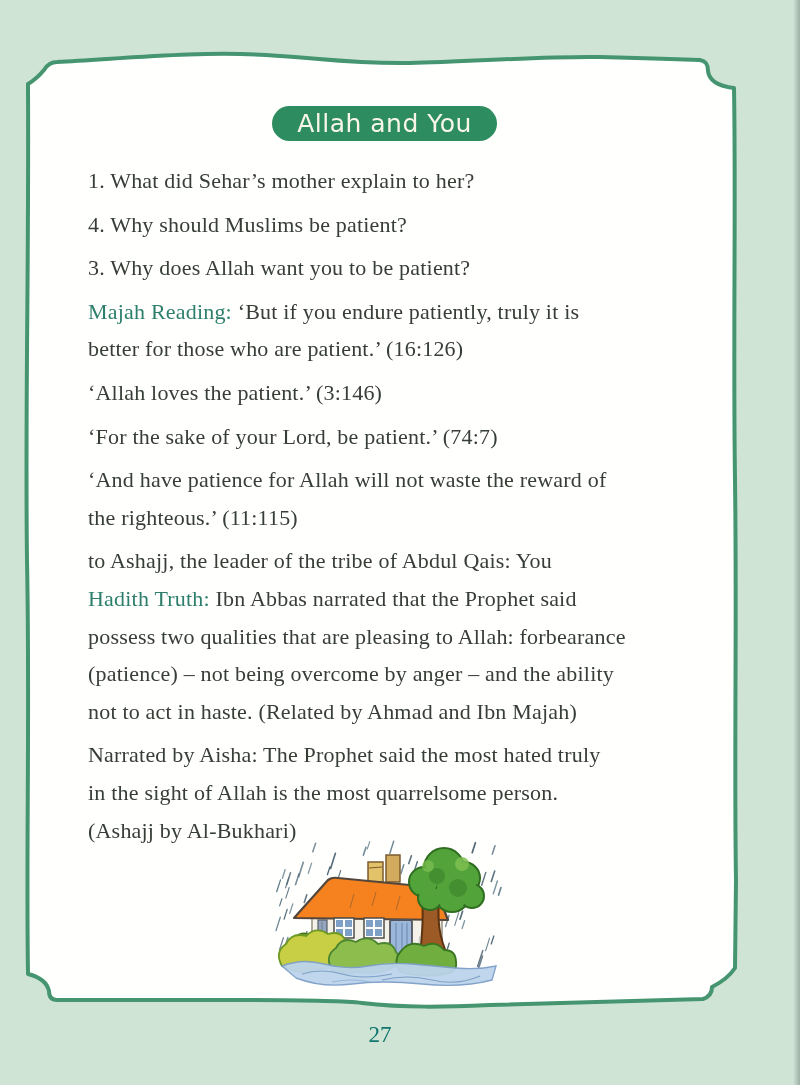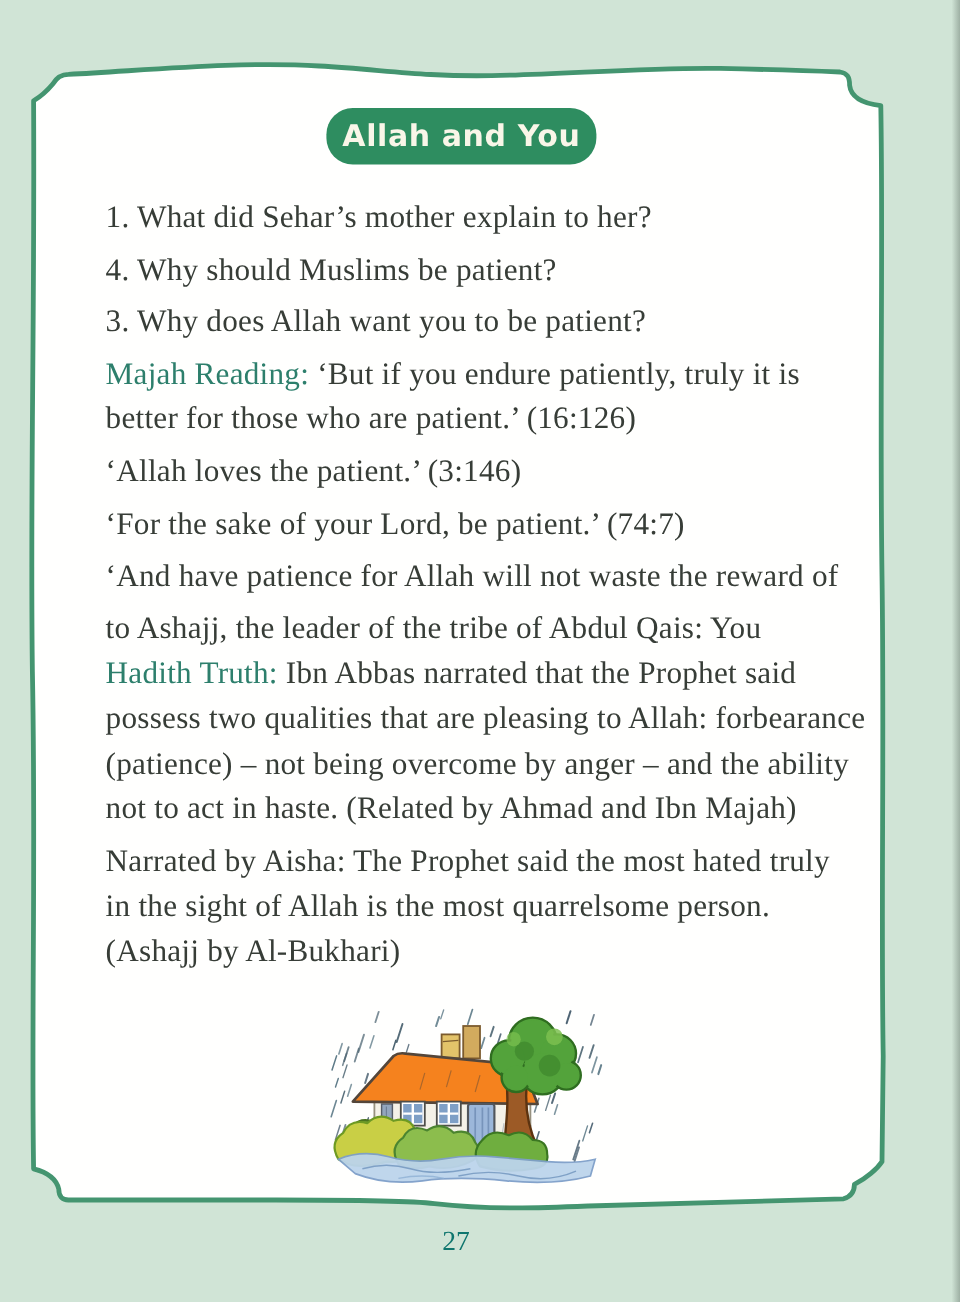--- a/index.html
+++ b/index.html
@@ -8,30 +8,30 @@
     background:var(--bg,#d0e4d6);
     font-family:"Liberation Serif", serif;
   }
   .frame-svg { position:absolute; left:0; top:0; }
   .edge-shadow {
     position:absolute; right:0; top:0; bottom:0; width:7px;
     background:linear-gradient(to left, rgba(96,112,102,.45), rgba(96,112,102,0));
     pointer-events:none;
   }
   .badge {
-    position:absolute; left:272px; top:90px; width:225px; height:47px;
+    position:absolute; left:272px; top:106px; width:225px; height:35px;
     background:var(--badge,#2e8d60); border-radius:22px;
     color:var(--badgeText,#f9f6e8);
     display:flex; align-items:center; justify-content:center;
-    font-family:"DejaVu Sans", sans-serif; font-weight:700; font-size:25px;
+    font-family:"DejaVu Sans", sans-serif; font-weight:400; font-size:25px;
     letter-spacing:.5px;
   }
   .textblock {
     position:absolute; left:88px; top:162px; width:640px;
-    color:var(--body,#373d37); font-size:26px;
+    color:var(--body,#373d37); font-size:22px;
   }
   .textblock p { margin:0 0 6px 0; }
   .tline { display:block; line-height:37.6px; white-space:nowrap; letter-spacing:.2px; }
   .lead { color:var(--lead,#2d7f6c); }
   .illustration { position:absolute; left:272px; top:836px; }
   .pagenum {
     position:absolute; left:0; top:1020px; width:760px; text-align:center;
     font-size:23px; color:#0f766e; line-height:30px;
   }
 </style>
@@ -83,20 +83,21 @@
       <span class="tline">better for those who are patient.’ (16:126)</span>
     </p>
     <p>
       <span class="tline">‘Allah loves the patient.’ (3:146)</span>
     </p>
     <p>
       <span class="tline">‘For the sake of your Lord, be patient.’ (74:7)</span>
     </p>
     <p>
       <span class="tline">‘And have patience for Allah will not waste the reward of</span>
+      <span class="tline">the righteous.’ (11:115)</span>
     </p>
     <p>
       <span class="tline">to Ashajj, the leader of the tribe of Abdul Qais: You</span>
       <span class="tline"><span class="lead">Hadith Truth: </span>Ibn Abbas narrated that the Prophet said</span>
       <span class="tline">possess two qualities that are pleasing to Allah: forbearance</span>
       <span class="tline">(patience) – not being overcome by anger – and the ability</span>
       <span class="tline">not to act in haste. (Related by Ahmad and Ibn Majah)</span>
     </p>
     <p>
       <span class="tline">Narrated by Aisha: The Prophet said the most hated truly</span>

